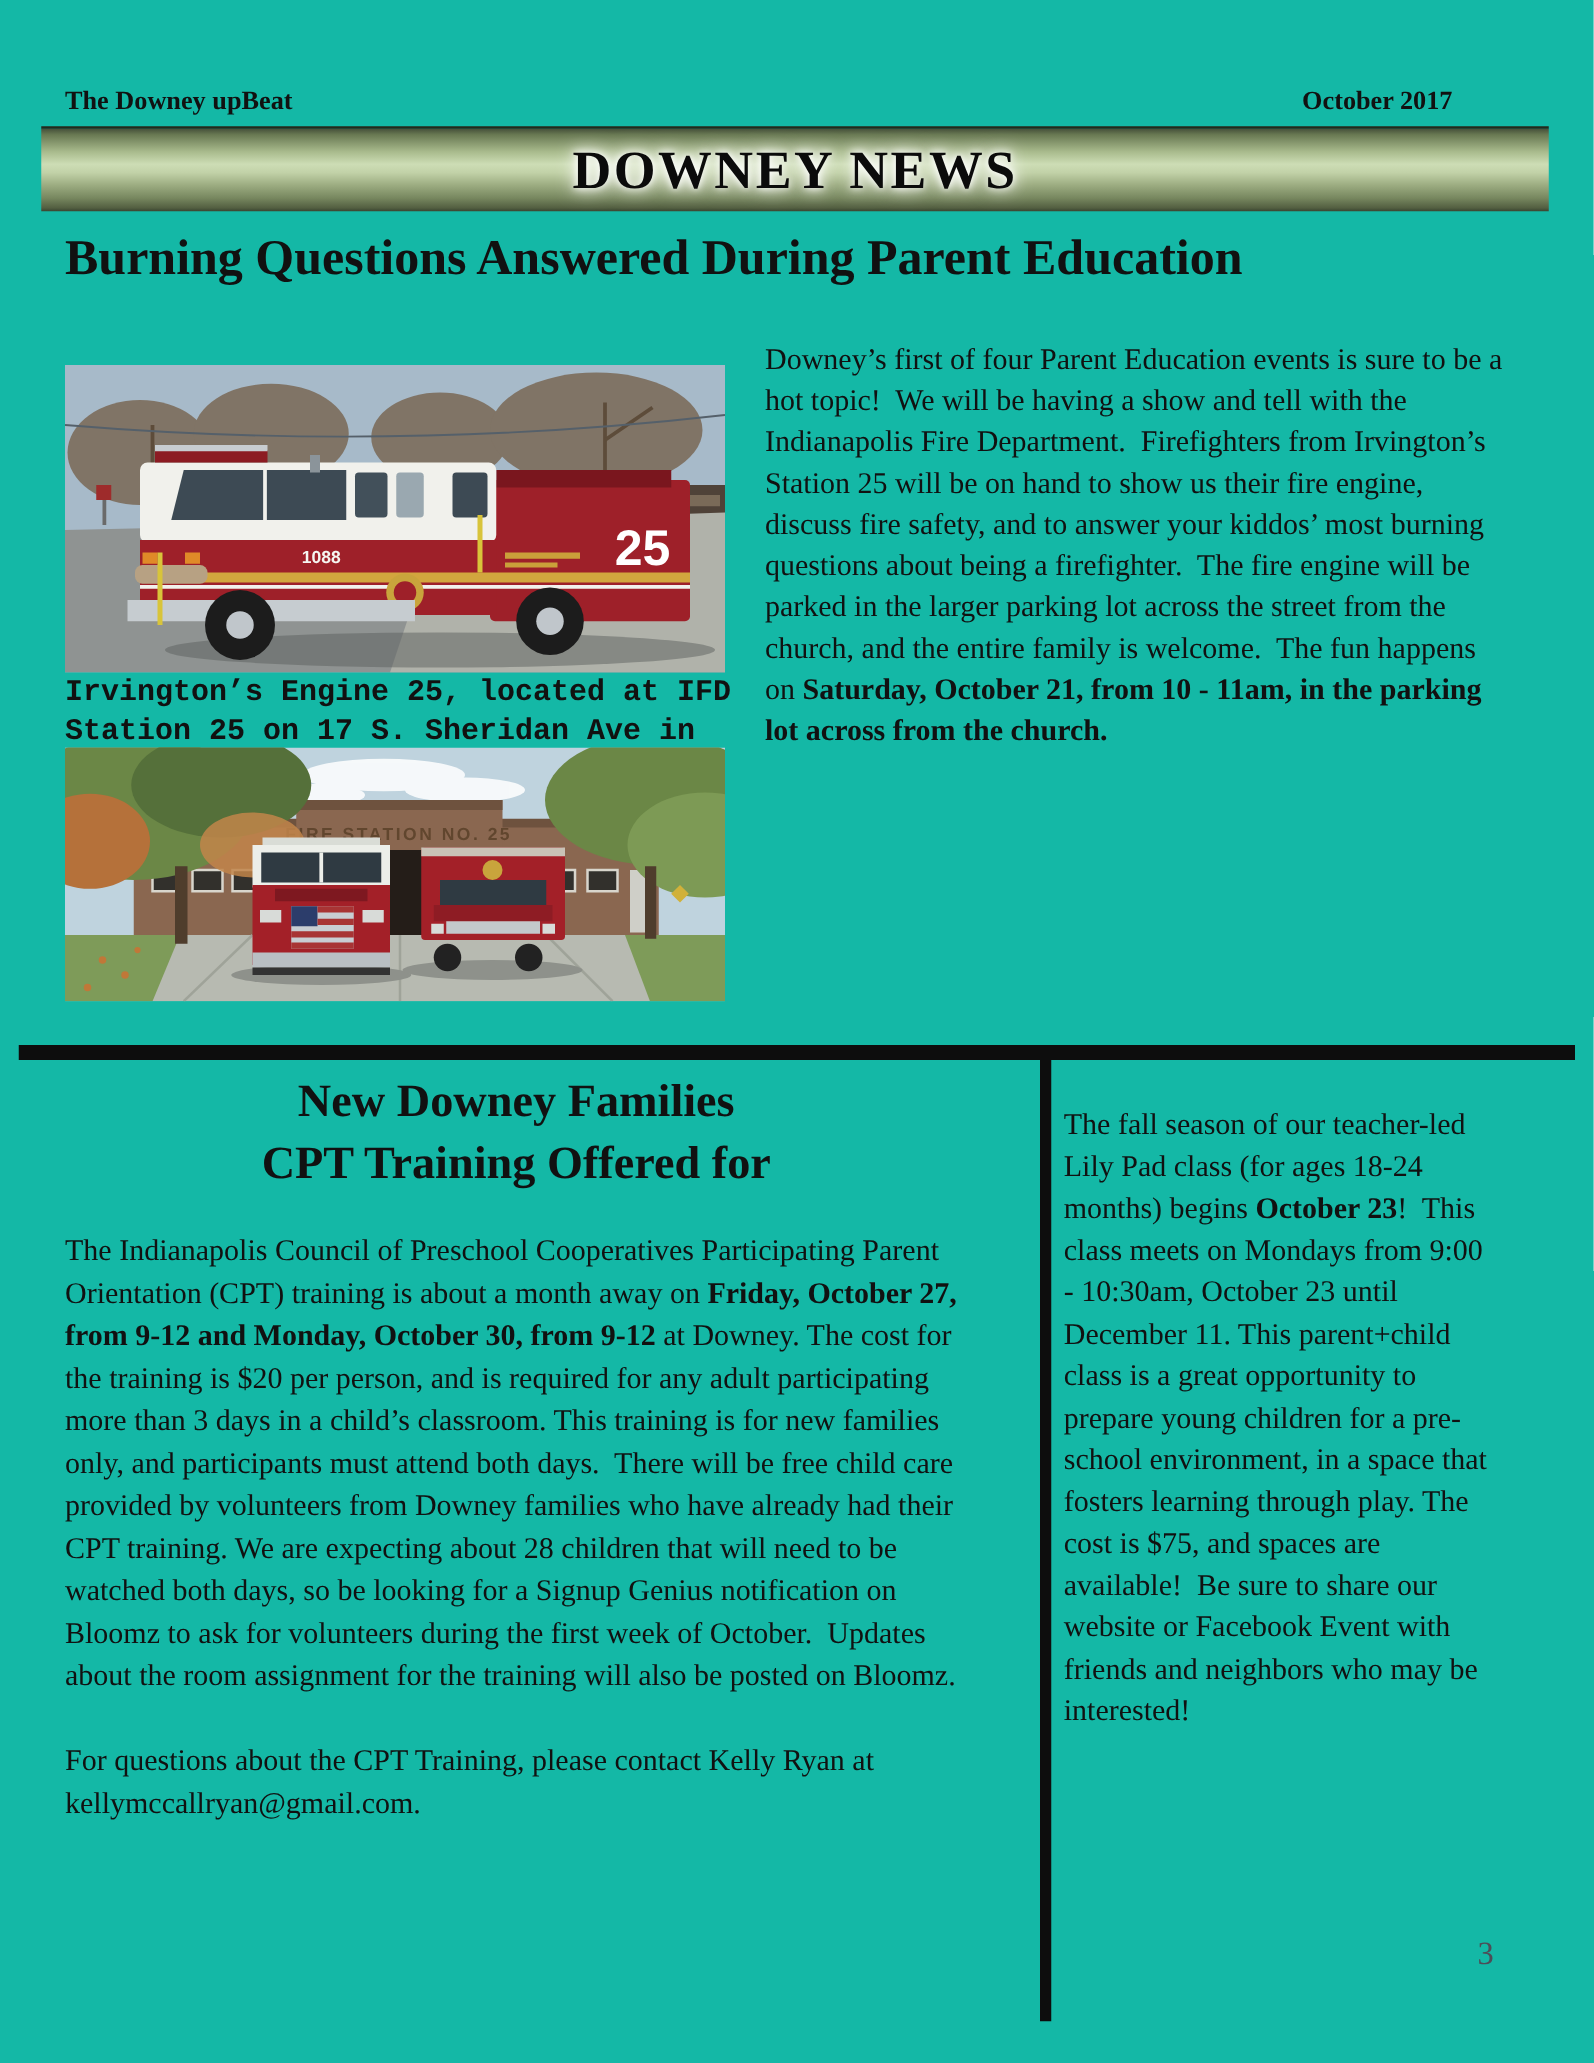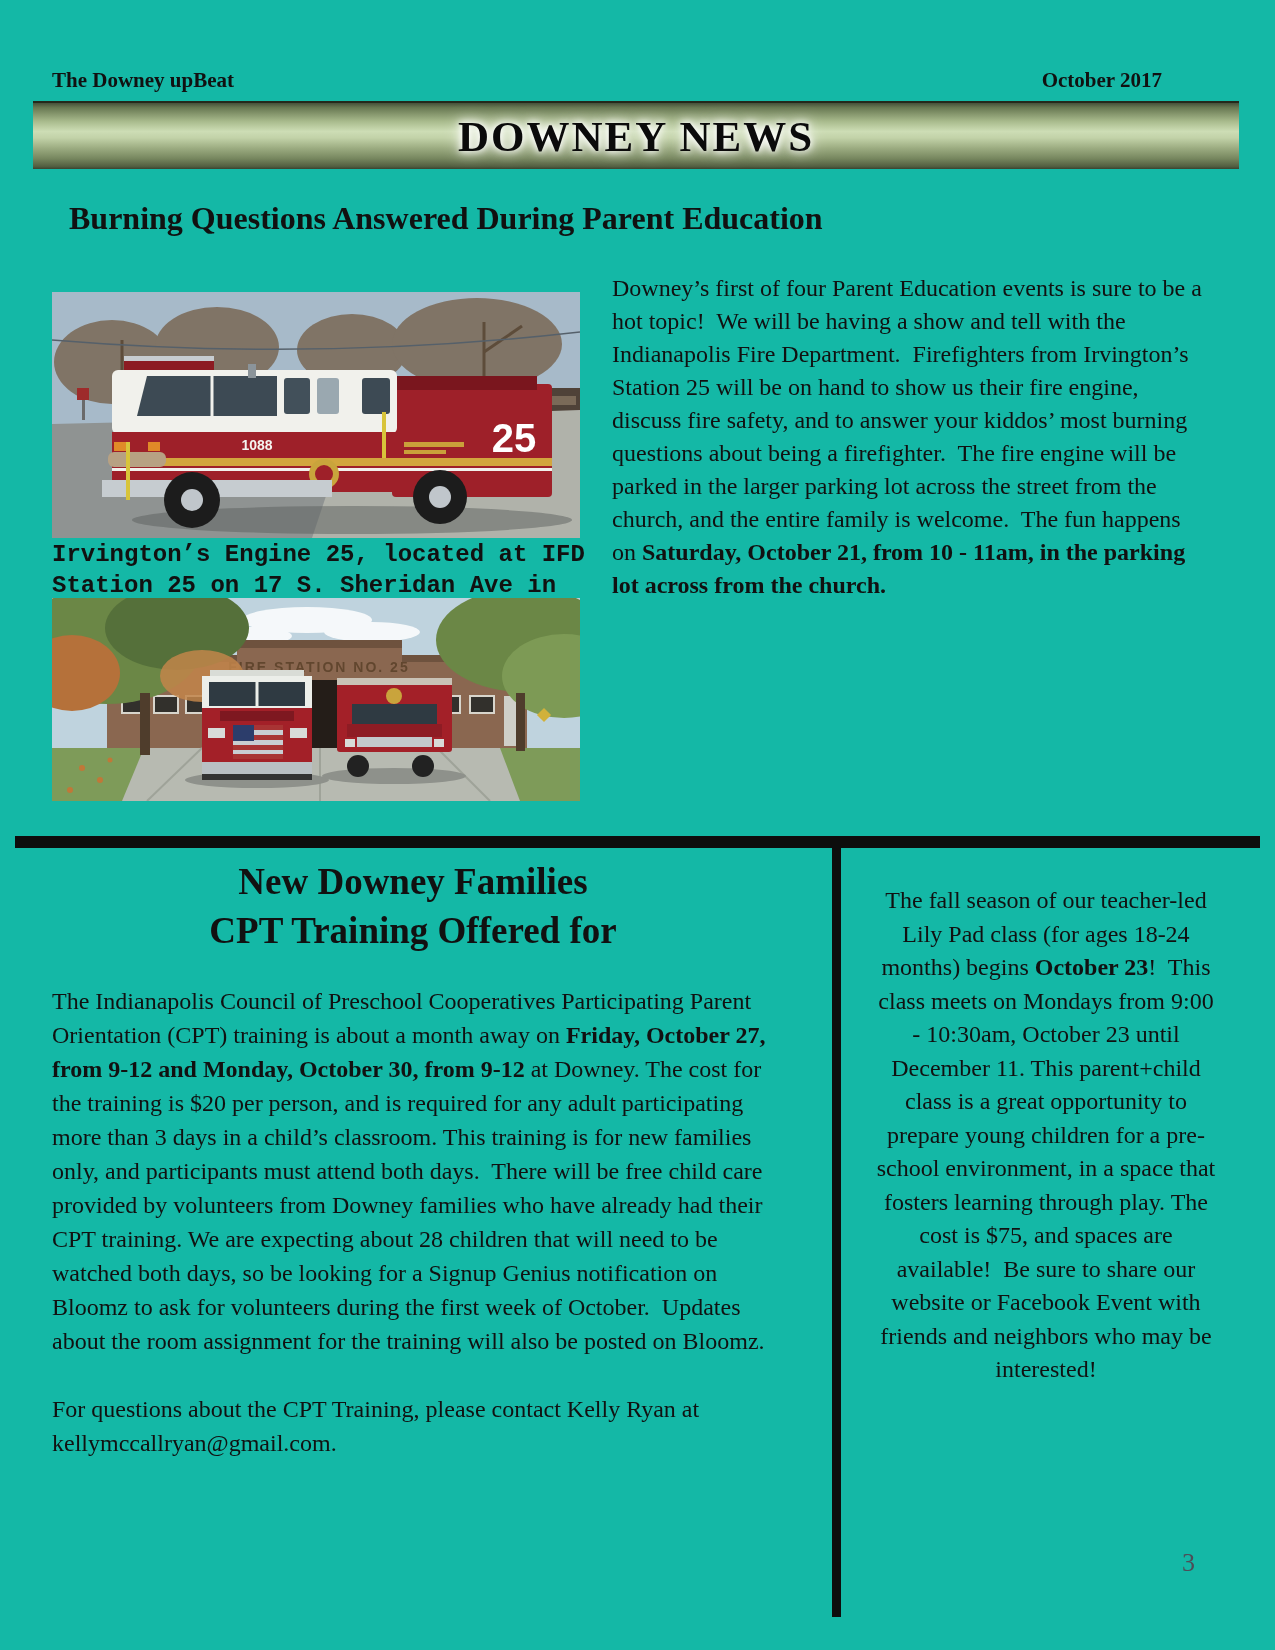--- a/index.html
+++ b/index.html
@@ -19,22 +19,22 @@
     border-top:2px solid #23291b;
     background:linear-gradient(180deg,#45503a 0%,#687852 7%,#a9bb8d 28%,#cdddb5 43%,#c2d2a8 53%,#9dad82 68%,#77875f 84%,#535f41 96%,#3a4430 100%);
     display:flex;align-items:center;justify-content:center;
   }
   .banner-title{
     font-size:43px;font-weight:bold;letter-spacing:2px;color:#0b0b0b;
     text-shadow:0 0 6px #ffffff,0 0 12px #ffffff,0 0 18px rgba(255,255,255,.85);
   }
   
   .headline{
-    position:absolute;top:183px;left:52px;width:1130px;margin:17px;
-    font-size:32px;font-weight:bold;line-height:1.15;
+    position:absolute;top:183px;left:52px;width:1130px;margin:0;
+    font-size:40px;font-weight:bold;line-height:1.15;
   }
   
   .photo{position:absolute;left:52px;margin:0;line-height:0;}
   .photo svg{display:block;}
   .photo1{top:292px;width:528px;height:246px;}
   .photo2{top:598px;width:528px;height:203px;}
   .caption{
     position:absolute;top:540px;left:52px;width:540px;
     font-size:24px;font-weight:bold;line-height:1.28;font-family:Liberation Mono, monospace;
   }
@@ -47,21 +47,21 @@
   .main-right p + p{margin-top:33px;}
   
   .hrule{position:absolute;top:836px;left:15px;width:1245px;height:12px;background:#0d0d0d;}
   .vrule{position:absolute;top:848px;left:832px;width:9px;height:769px;background:#0d0d0d;}
   
   .section-heading{margin:0;font-weight:bold;text-align:center;font-size:37px;line-height:1.32;}
   .cpt{position:absolute;top:858px;left:52px;width:722px;}
   .cpt .body{margin-top:28px;font-size:24px;line-height:34px;}
   .cpt .body p + p{margin-top:34px;}
   .lilypad{position:absolute;top:852px;left:849px;width:366px;}
-  .lilypad .body{margin-top:32px;margin-left:27px;width:340px;font-size:24px;line-height:33.5px;text-align:center;}
+  .lilypad .body{margin-top:32px;margin-left:2px;width:340px;font-size:24px;line-height:33.5px;}
   .page-number{
     position:absolute;top:1548px;left:1040px;width:155px;text-align:right;
     font-size:26px;color:#4d4d57;
   }
   strong{font-weight:bold;}
 </style>
 </head>
 <body>
 
 <div class="page">

